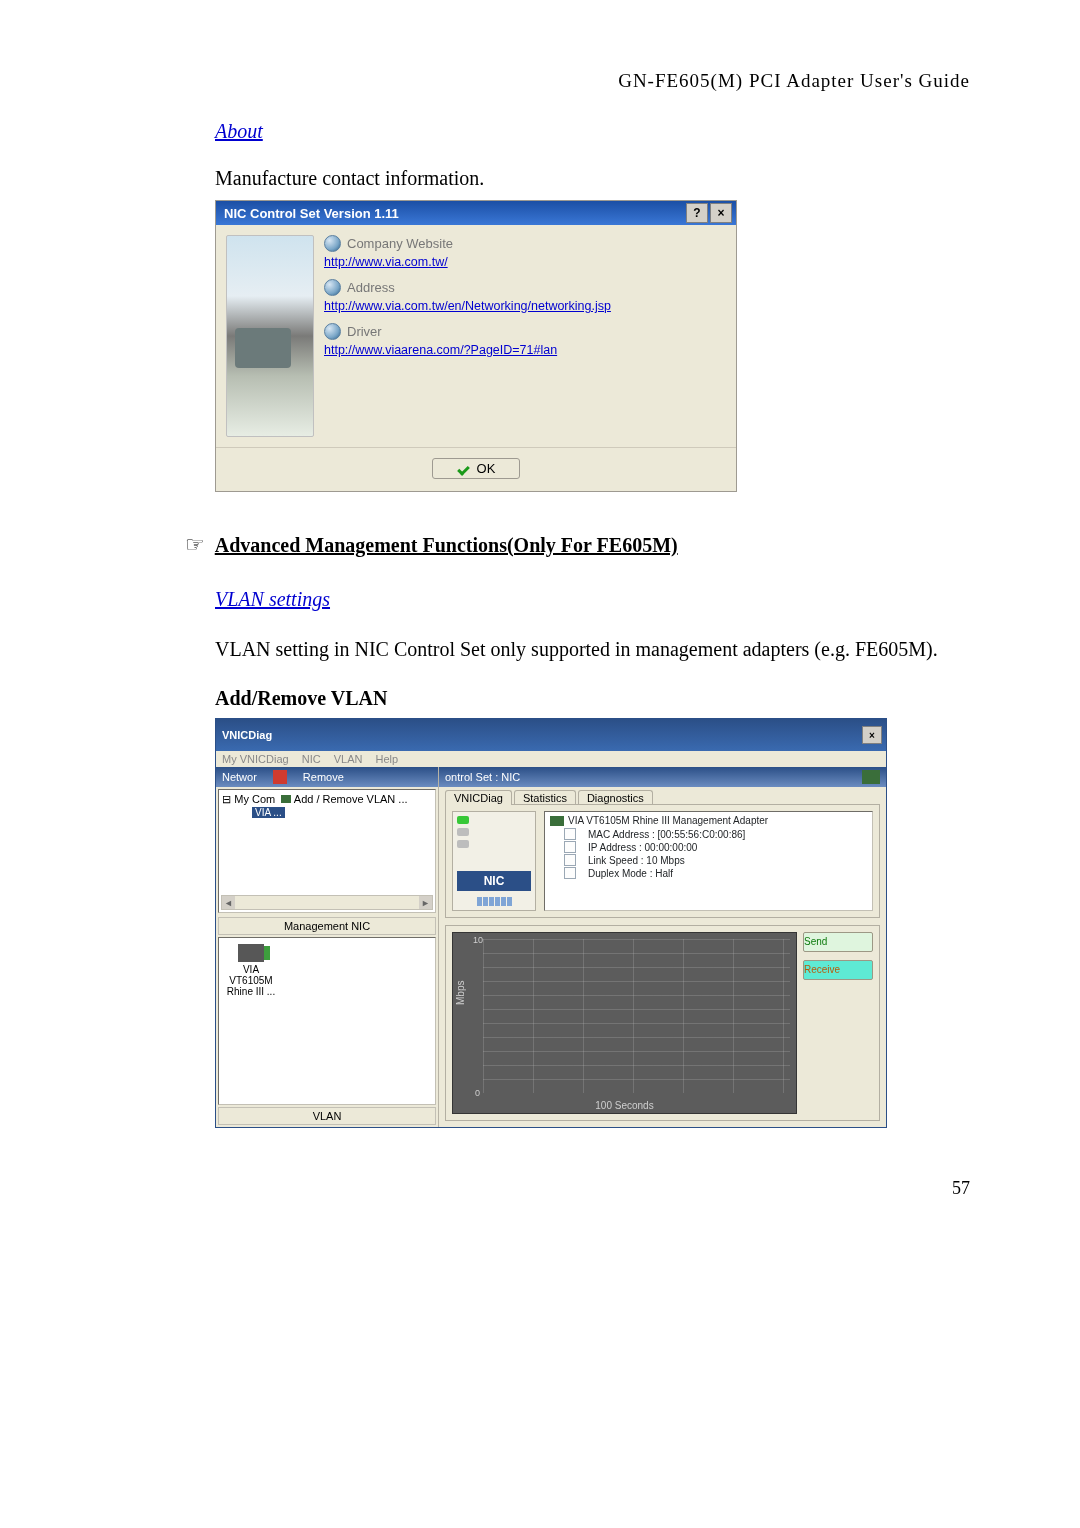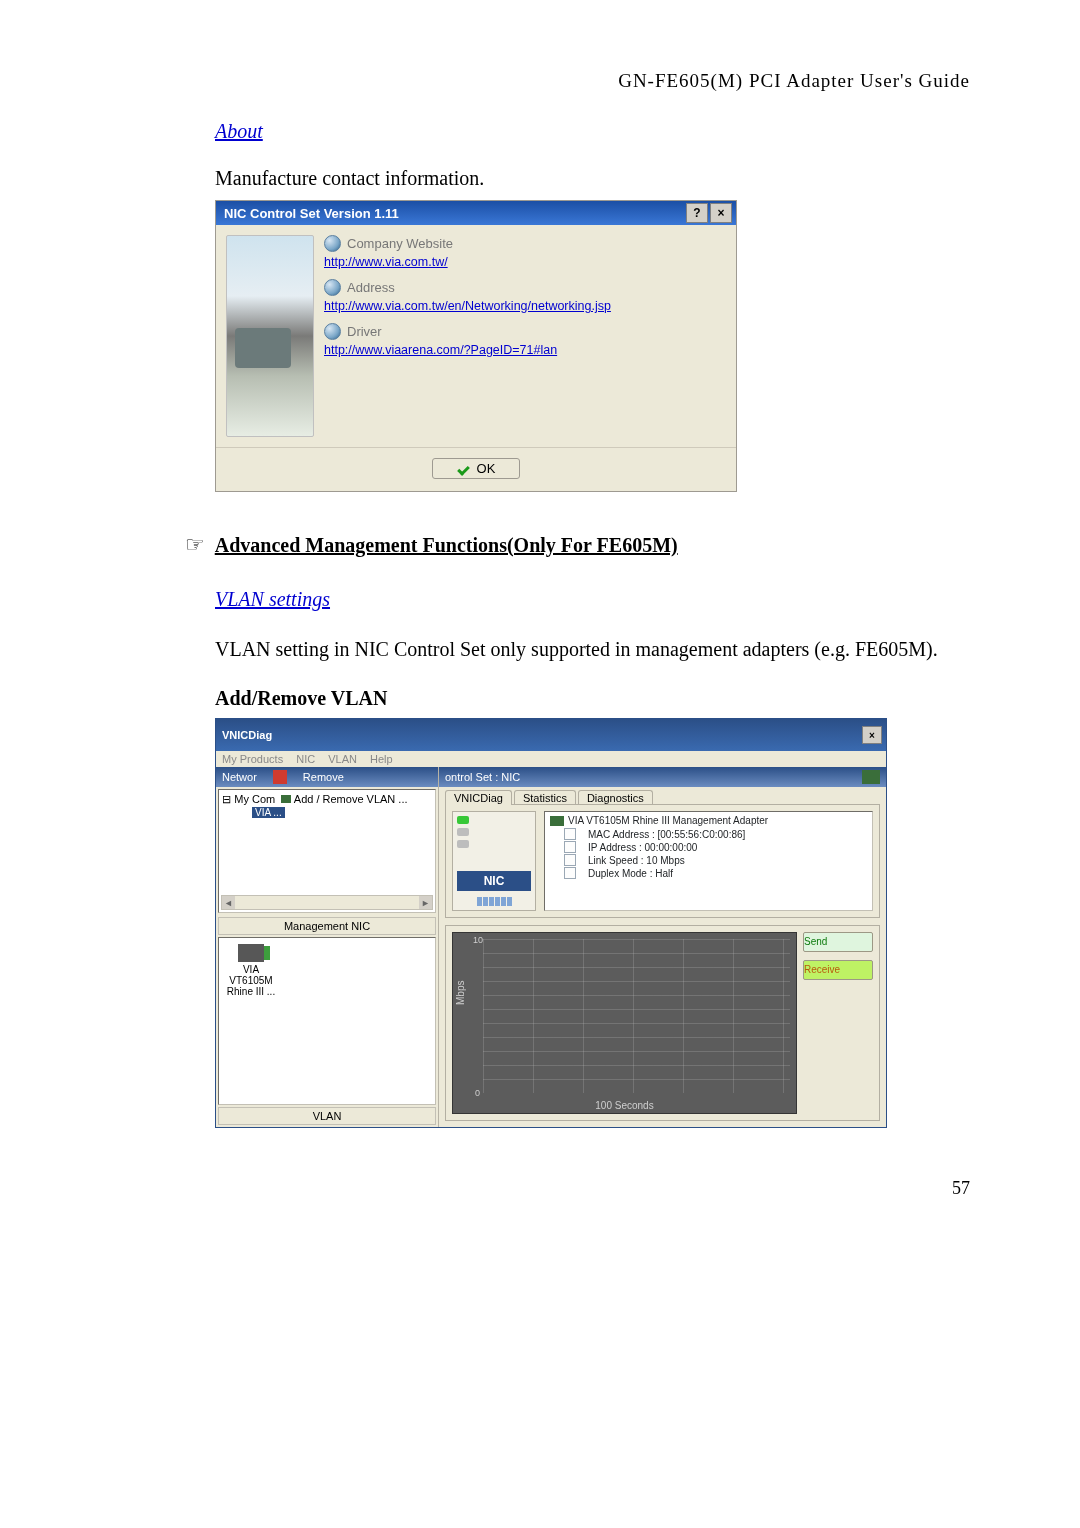--- a/index.html
+++ b/index.html
@@ -452,21 +452,21 @@
   .legend .lbtn {
     height: 18px;
     border: 1px solid #9c9885;
     background: #e8e5d5;
     font-size: 10px;
     text-align: left;
     line-height: 18px;
     border-radius: 2px;
   }
   .legend .lbtn.send { color: #0d7a0d; background: #dff5de; }
-  .legend .lbtn.recv { color: #b75b0d; background: #bef264; }
+  .legend .lbtn.recv { color: #b75b0d; background: #5eead4; }
   .page-num {
     text-align: right;
     font-size: 18px;
     margin-top: 50px;
   }
 </style>
 </head>
 <body>
 
 <div class="page">
@@ -529,21 +529,21 @@
 
   <div class="subhead">Add/Remove VLAN</div>
 
   
   <div class="vnic">
     <div class="vnic-title">
       <span class="vnic-title-text">VNICDiag</span>
       <div class="vnic-close">×</div>
     </div>
     <div class="vnic-menu">
-      <span>My Products</span>
+      <span>My VNICDiag</span>
       <span>NIC</span>
       <span>VLAN</span>
       <span>Help</span>
     </div>
     <div class="vnic-body">
       <div class="vnic-left">
         <div class="vnet-head">
           <span>Networ</span>
           <span class="r-icon"></span>
           <span>Remove</span>

